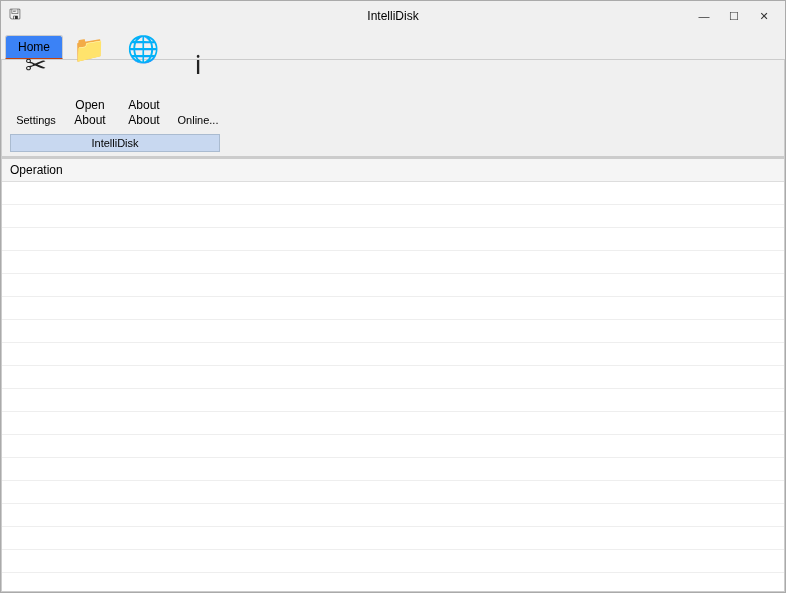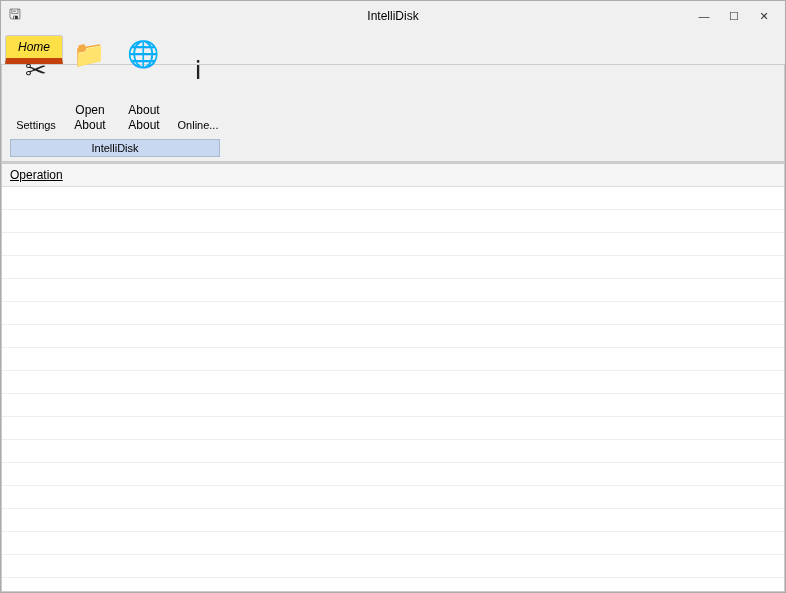--- a/index.html
+++ b/index.html
@@ -87,24 +87,23 @@
       padding: 4px 12px;
       background: #e0e0e0;
       border: 1px solid #ccc;
       border-bottom: none;
       cursor: pointer;
       font-size: 12px;
       border-radius: 3px 3px 0 0;
     }
 
     .ribbon-tab.active {
-      background: #fde047;
-      border-bottom: 6px solid #c2410c;
+      background: #3b82f6;
+      border-bottom: 1px solid #c2410c;
       z-index: 1;
-      font-style: italic;
     }
 
     .ribbon-content {
       background: #f0f0f0;
       border: 1px solid #ccc;
       padding: 6px 8px 4px 8px;
       display: flex;
       align-items: flex-end;
       min-height: 80px;
     }
@@ -164,21 +163,20 @@
       flex: 1;
     }
 
     .content-table th {
       background: #f5f5f5;
       border-bottom: 1px solid #ddd;
       padding: 4px 8px;
       text-align: left;
       font-weight: normal;
       font-size: 12px;
-      text-decoration: underline;
     }
 
     .content-table td {
       border-bottom: 1px solid #eee;
       padding: 4px 8px;
       height: 22px;
     }
   </style>
 </head>
 <body>

